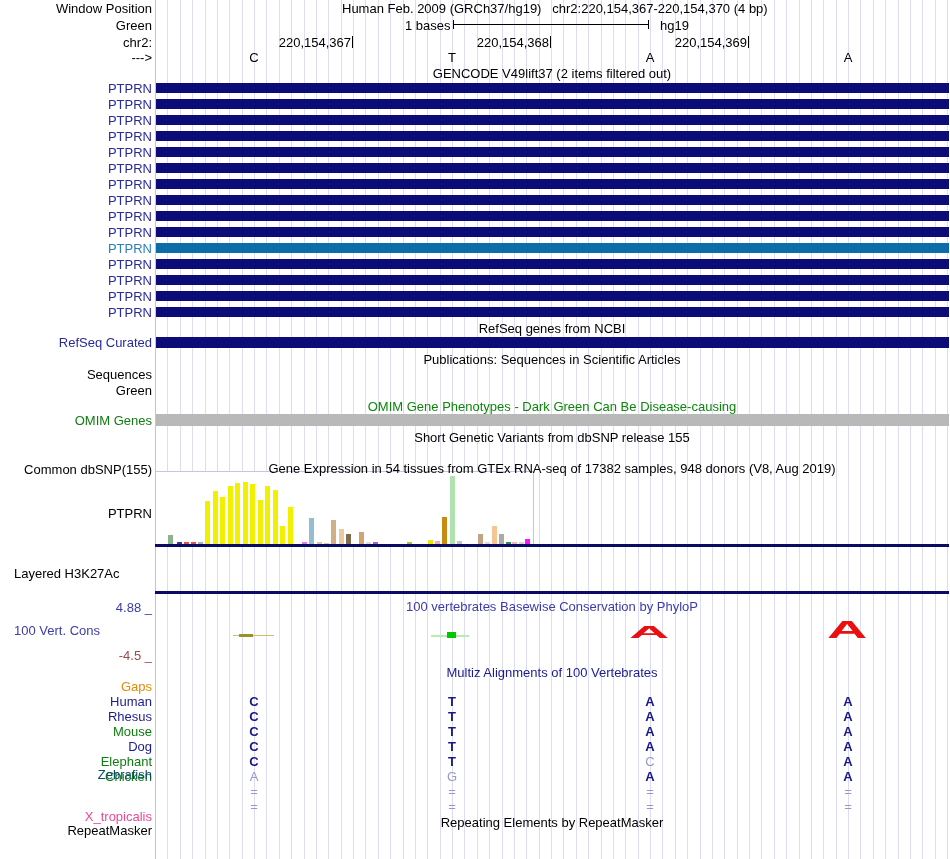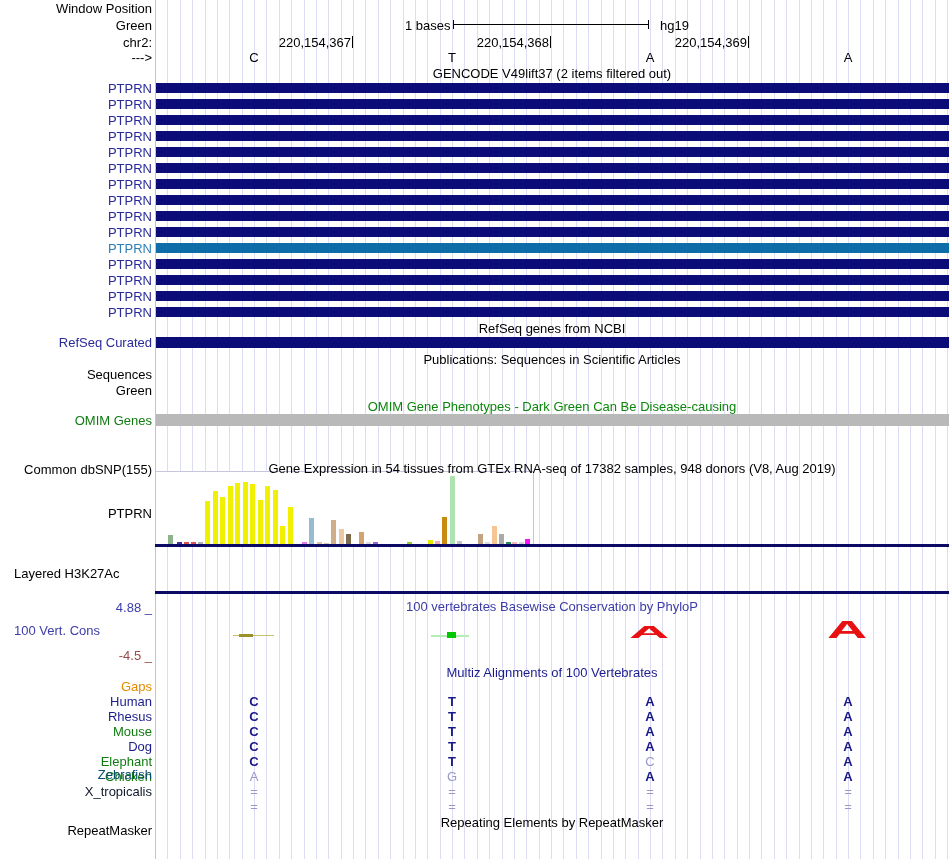--- a/index.html
+++ b/index.html
@@ -35,20 +35,21 @@
 </style>
 </head>
 <body>
 
 <div id="browser">
 
   <div class="pink-line"></div>
   <div class="gtex-box"></div>
 
   <div class="lbl" style="top:2px">Window Position</div>
+  <div class="free" style="left:342px;top:2px">Human Feb. 2009 (GRCh37/hg19)   chr2:220,154,367-220,154,370 (4 bp)</div>
 
   <div class="lbl" style="top:19px">Green</div>
   <div class="free" style="left:405px;top:19px">1 bases</div>
   <div class="scaleline"></div>
   <div class="scaletick" style="left:453px"></div>
   <div class="scaletick" style="left:648px"></div>
   <div class="free" style="left:660px;top:19px">hg19</div>
 
   <div class="lbl" style="top:36px">chr2:</div>
   <div class="lbl" style="top:51px">---&gt;</div>
@@ -60,20 +61,21 @@
   <div class="bar navy refseq-bar"></div>
 
   <div class="ttl" style="top:353px">Publications: Sequences in Scientific Articles</div>
   <div class="lbl" style="top:368px">Sequences</div>
   <div class="lbl" style="top:384px">Green</div>
 
   <div class="ttl omim-green" style="top:400px">OMIM Gene Phenotypes - Dark Green Can Be Disease-causing</div>
   <div class="lbl green" style="top:414px">OMIM Genes</div>
   <div class="bar omim-bar"></div>
 
+  <div class="ttl" style="top:431px">Short Genetic Variants from dbSNP release 155</div>
   <div class="lbl" style="top:463px">Common dbSNP(155)</div>
 
   <div class="ttl" style="top:462px">Gene Expression in 54 tissues from GTEx RNA-seq of 17382 samples, 948 donors (V8, Aug 2019)</div>
   <div class="lbl" style="top:507px">PTPRN</div>
   <div class="baseline" style="top:544px"></div>
 
   <div class="lbl-left" style="top:567px">Layered H3K27Ac</div>
   <div class="baseline" style="top:591px"></div>
 
   <div class="ttl phylo" style="top:600px">100 vertebrates Basewise Conservation by PhyloP</div>
@@ -269,21 +271,21 @@
     <div class="lbl" style="top: 755px; color: rgb(16, 124, 16);">Elephant</div>
     <div class="mz-cell mz-dark" style="left: 241px; top: 755px;">C</div>
     <div class="mz-cell mz-dark" style="left: 439px; top: 755px;">T</div>
     <div class="mz-cell mz-light" style="left: 637px; top: 755px;">C</div>
     <div class="mz-cell mz-dark" style="left: 835px; top: 755px;">A</div>
     <div class="lbl" style="top: 770px; color: rgb(16, 124, 16);">Chicken</div>
     <div class="mz-cell mz-light" style="left: 241px; top: 770px;">A</div>
     <div class="mz-cell mz-light" style="left: 439px; top: 770px;">G</div>
     <div class="mz-cell mz-dark" style="left: 637px; top: 770px;">A</div>
     <div class="mz-cell mz-dark" style="left: 835px; top: 770px;">A</div>
-    <div class="lbl" style="top: 785px; color: #0f172a;">X_tropicalis</div>
+    <div class="lbl" style="top: 810px; color: #ec4899;">X_tropicalis</div>
     <div class="mz-cell mz-light" style="left: 241px; top: 785px;">=</div>
     <div class="mz-cell mz-light" style="left: 439px; top: 785px;">=</div>
     <div class="mz-cell mz-light" style="left: 637px; top: 785px;">=</div>
     <div class="mz-cell mz-light" style="left: 835px; top: 785px;">=</div>
     <div class="lbl" style="top: 768px; color: #0c4a6e;">Zebrafish</div>
     <div class="mz-cell mz-light" style="left: 241px; top: 800px;">=</div>
     <div class="mz-cell mz-light" style="left: 439px; top: 800px;">=</div>
     <div class="mz-cell mz-light" style="left: 637px; top: 800px;">=</div>
     <div class="mz-cell mz-light" style="left: 835px; top: 800px;">=</div>
   </div>

